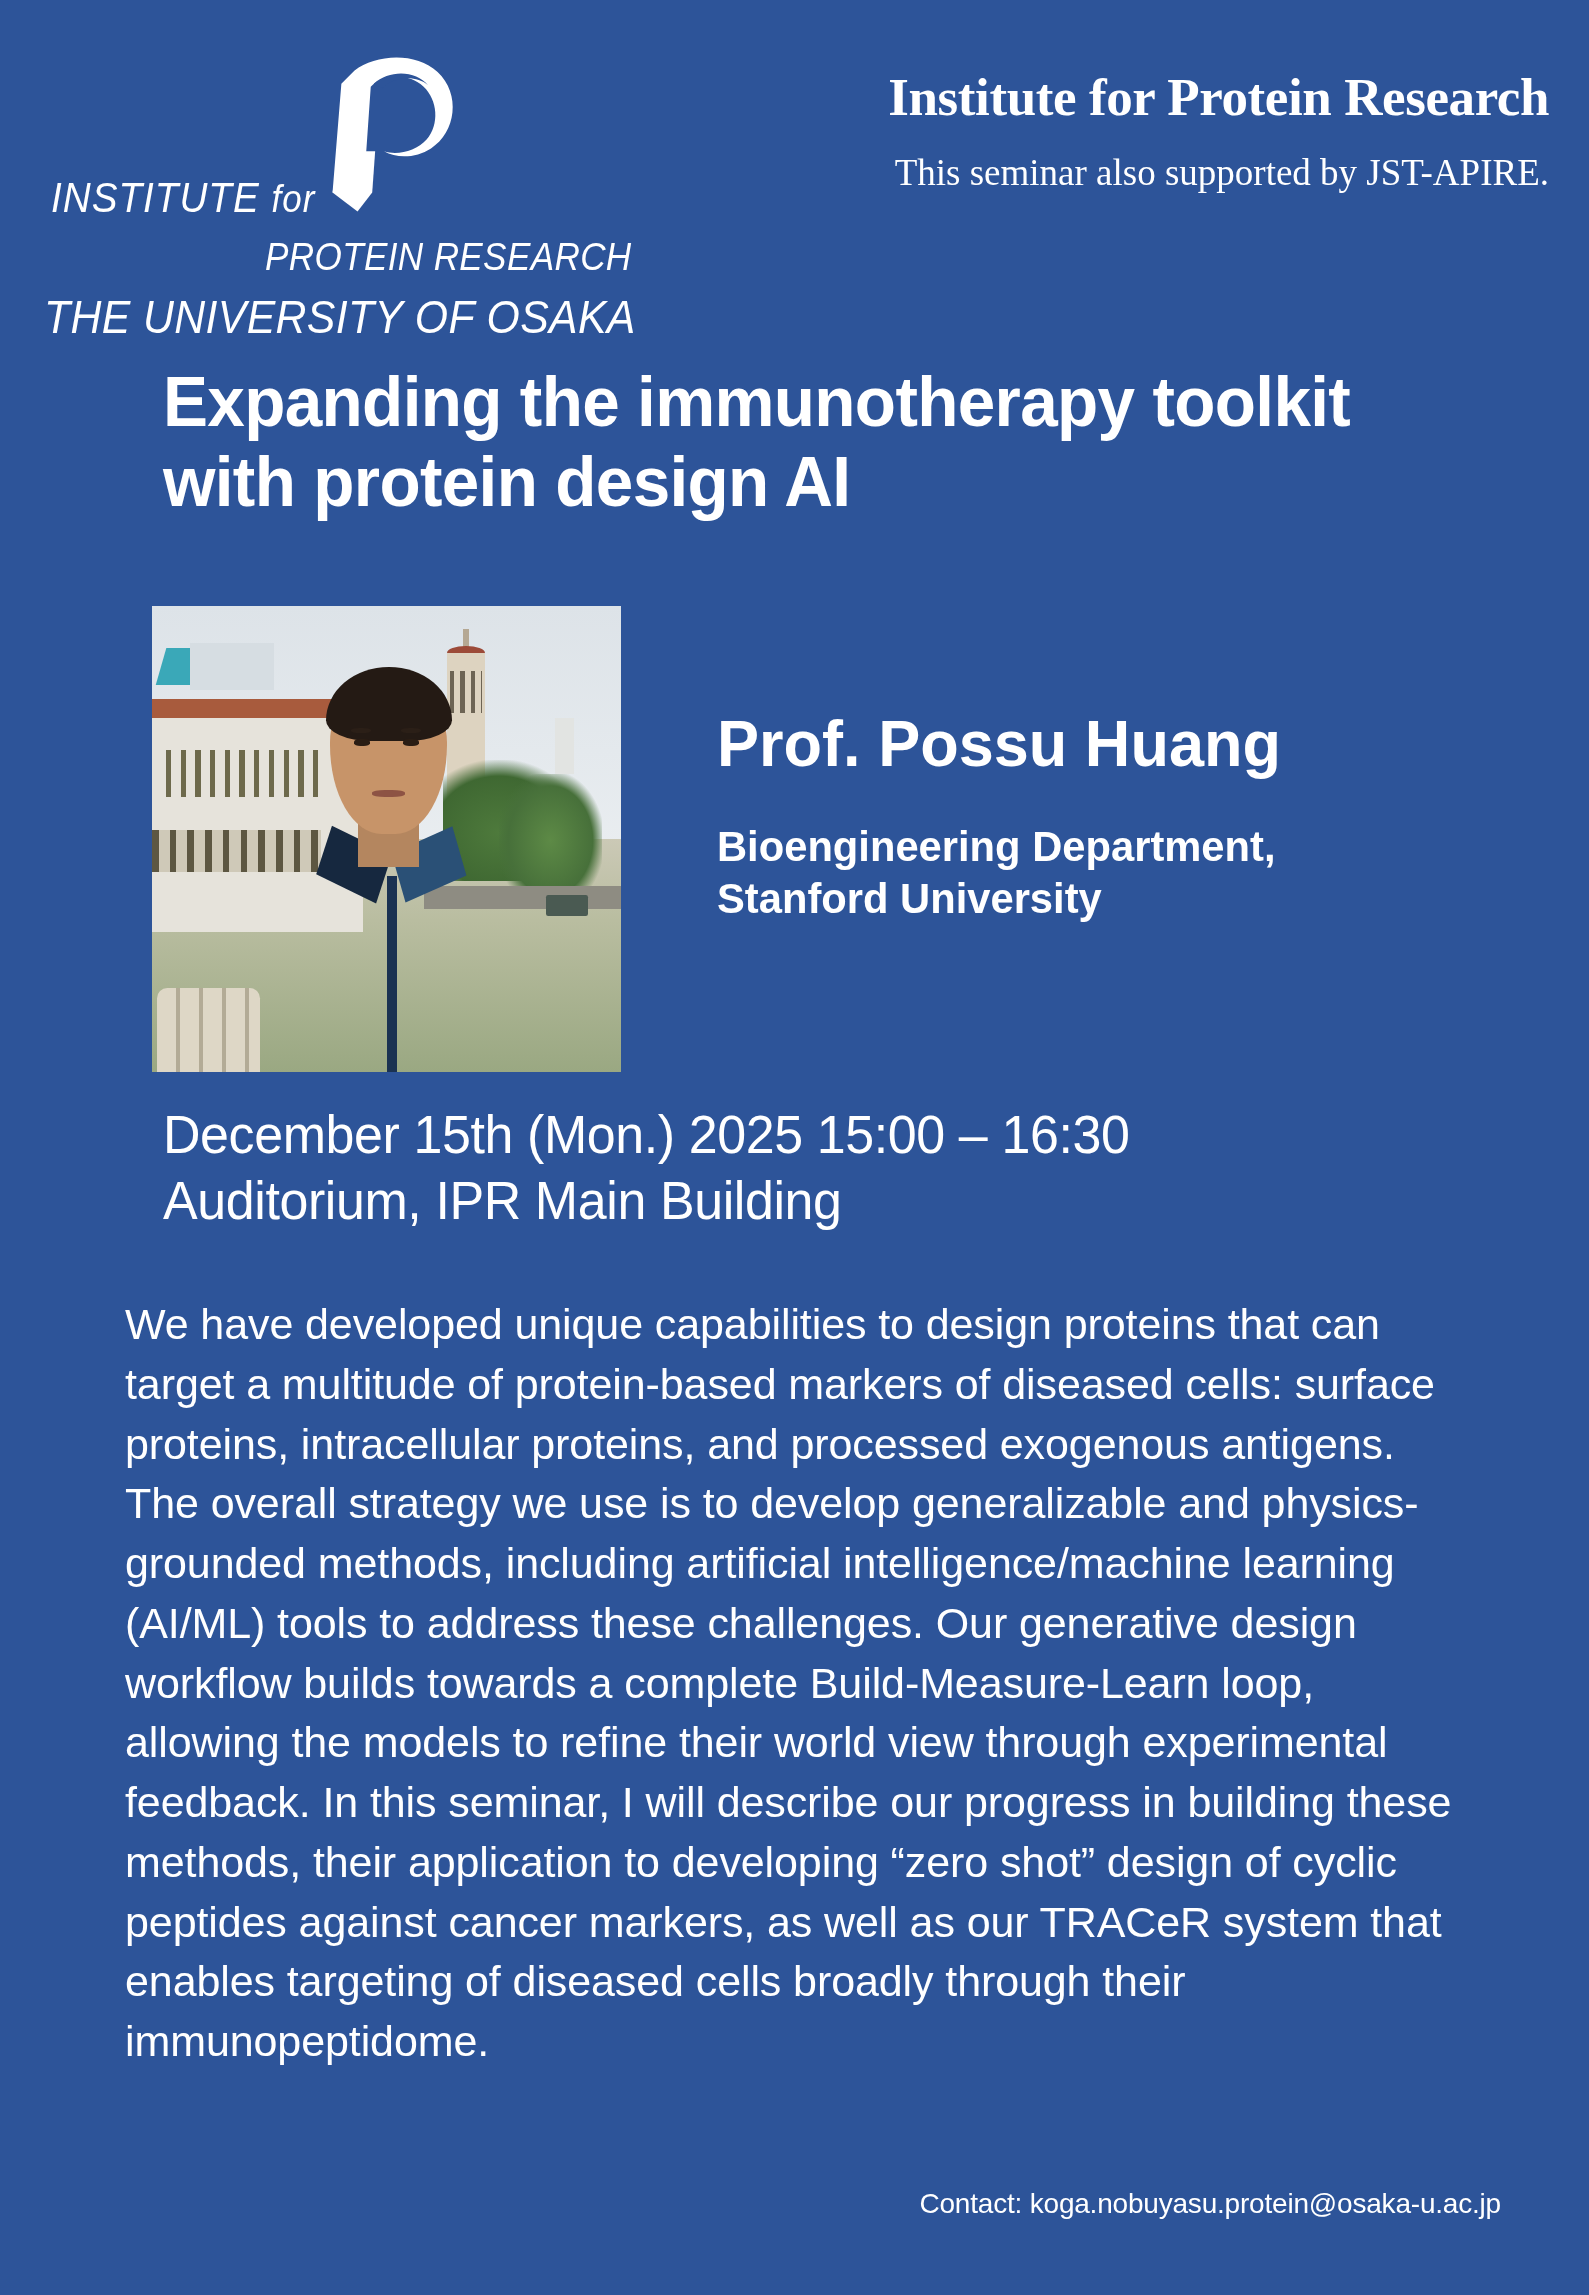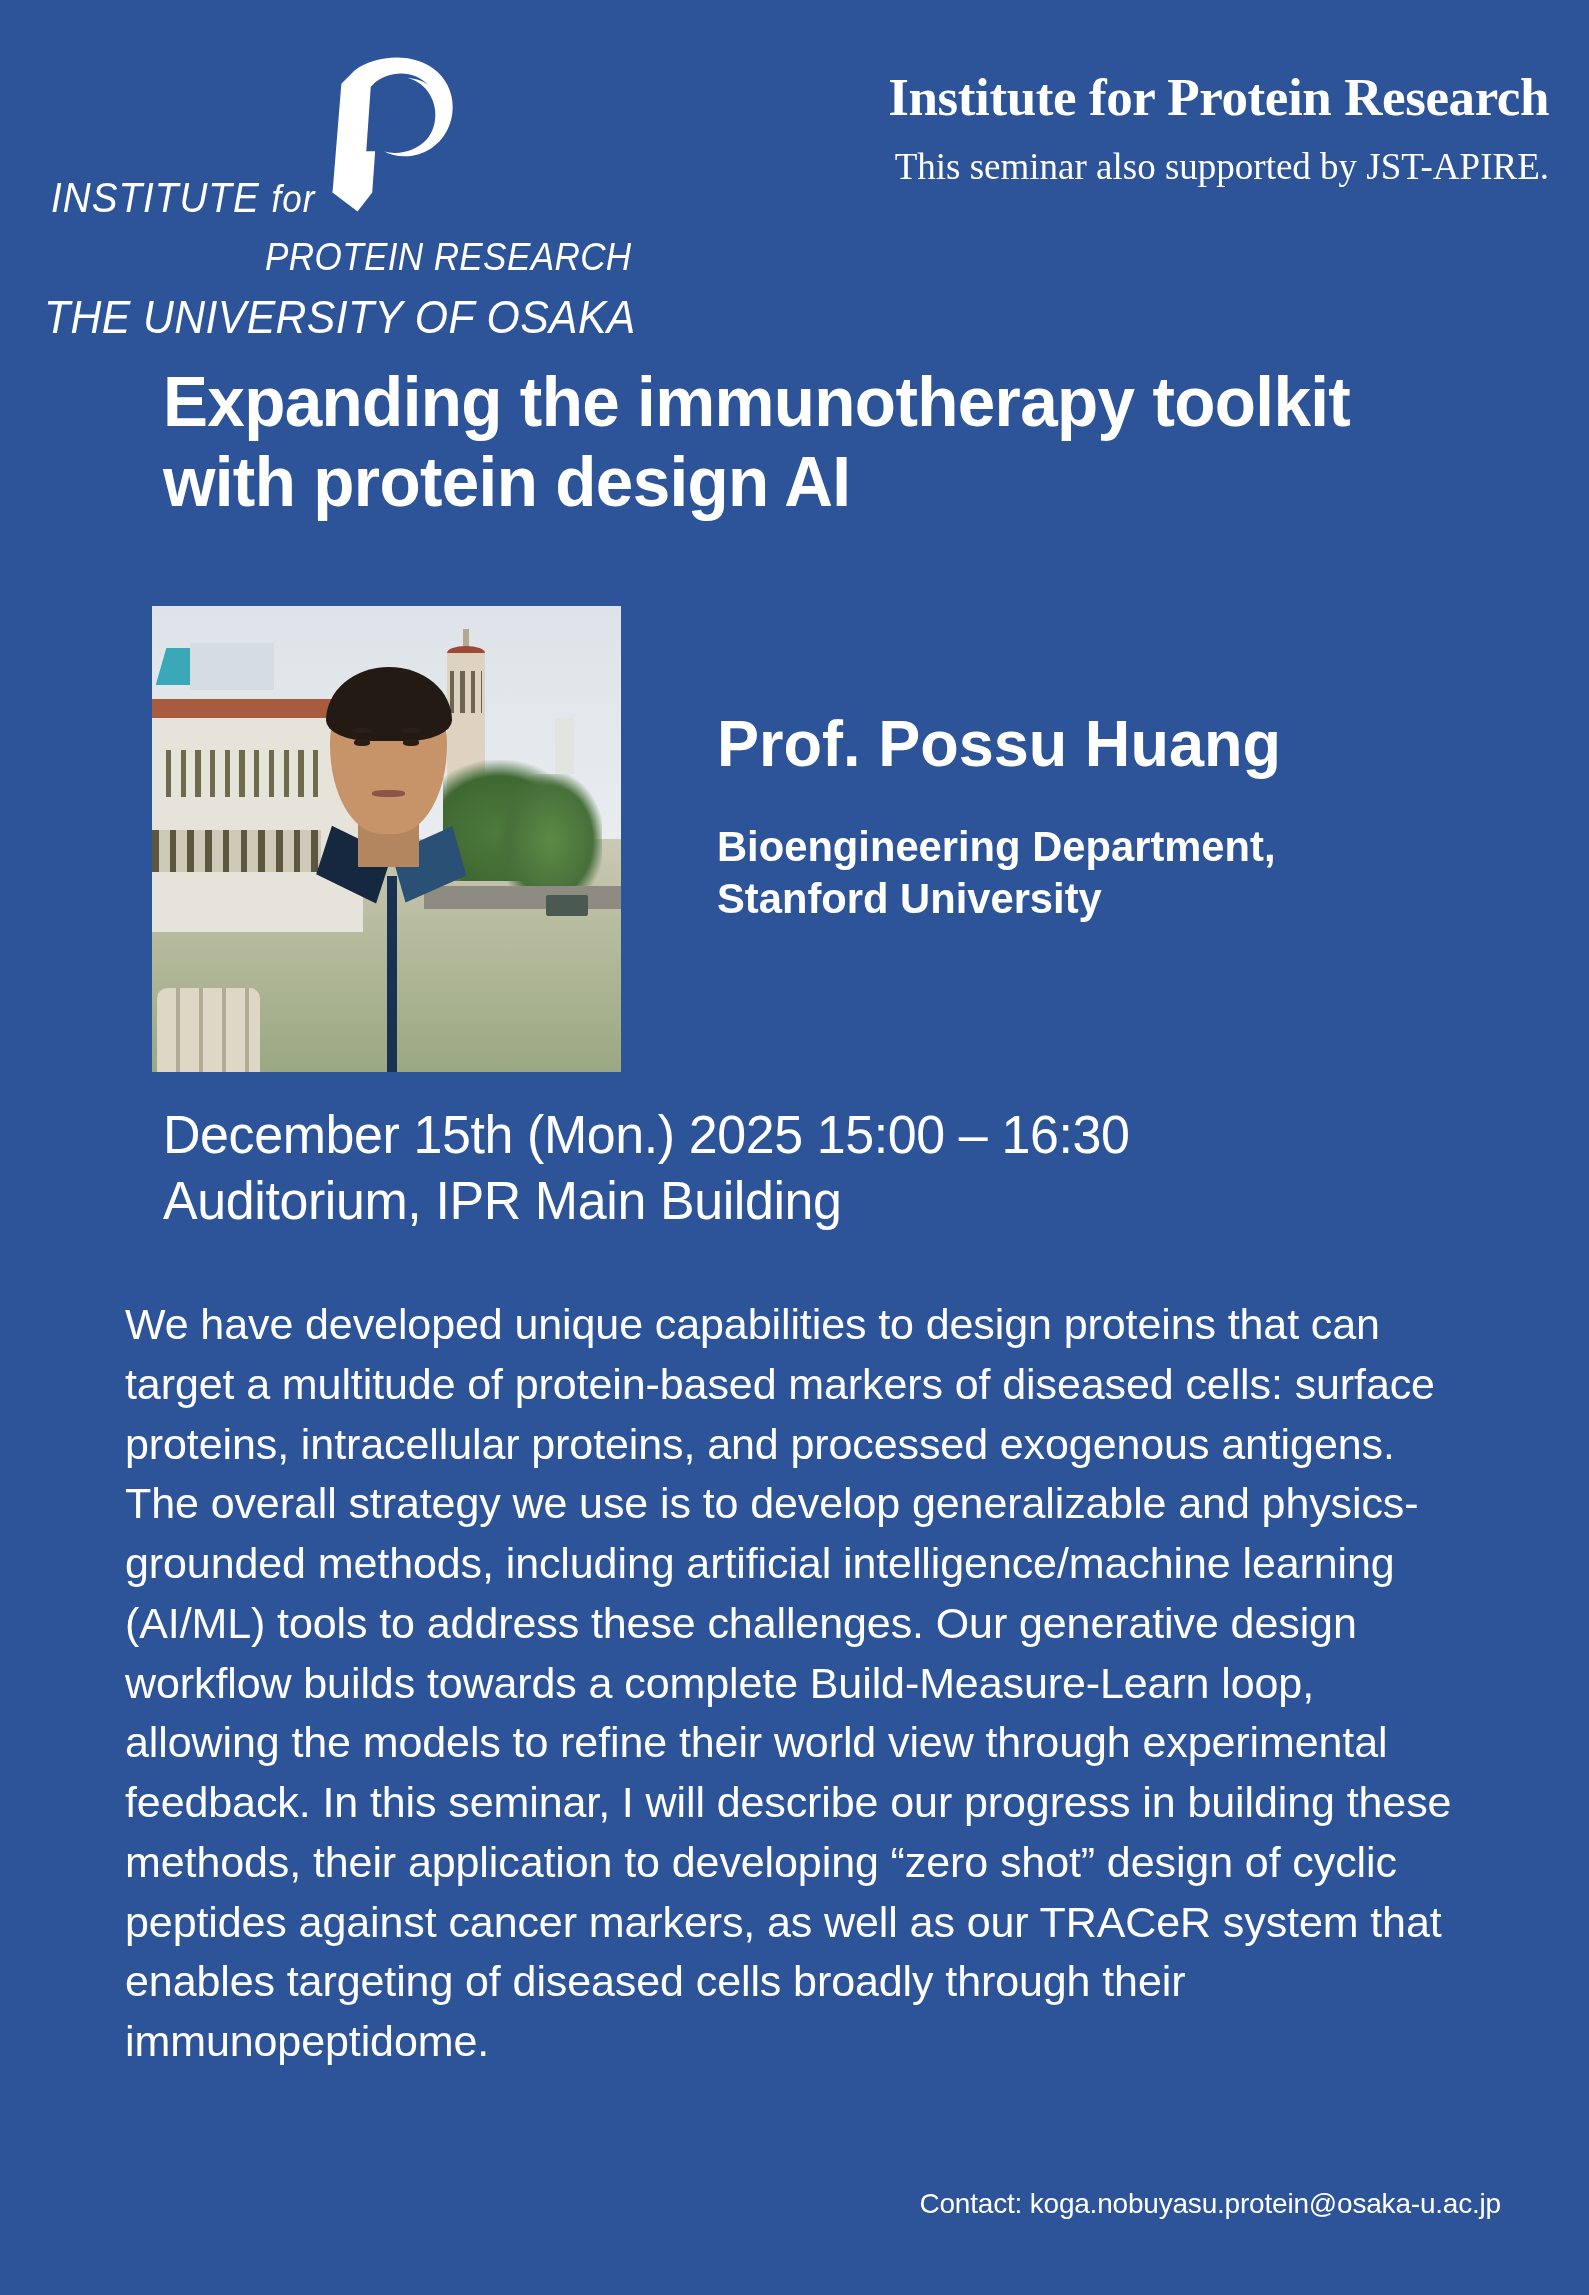--- a/index.html
+++ b/index.html
@@ -109,21 +109,21 @@
   .hdr-line2 sup {
     font-size: 29px;
     vertical-align: 20.6px;
     line-height: 0;
   }
   .hdr-line3 {
     font-family: "Liberation Serif", serif;
     font-weight: normal;
     font-size: 37px;
     line-height: 1.2;
-    margin-top: 16px;
+    margin-top: 22px;
     white-space: nowrap;
   }
 
   
   .talk-title {
     position: absolute;
     left: 163px;
     top: 362px;
     width: 1324px;
     font-family: "Liberation Sans Narrow", "Liberation Sans", sans-serif;

